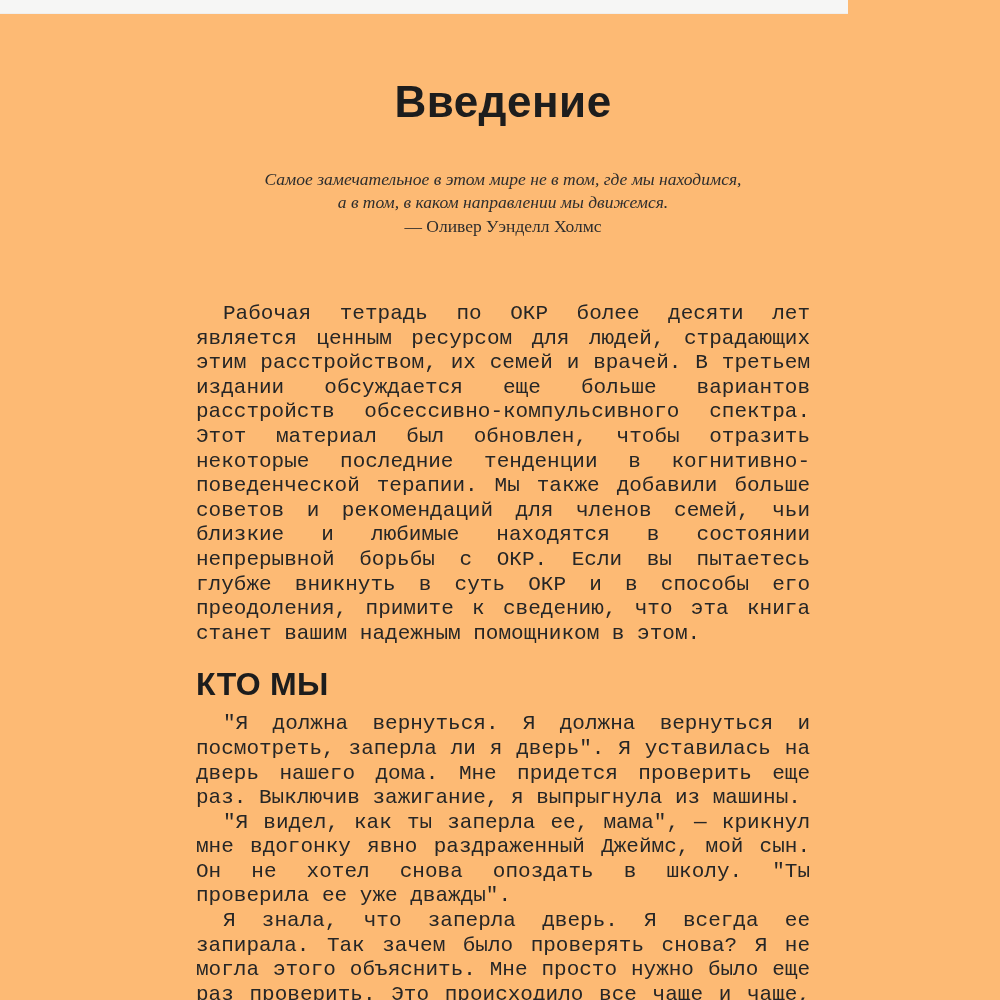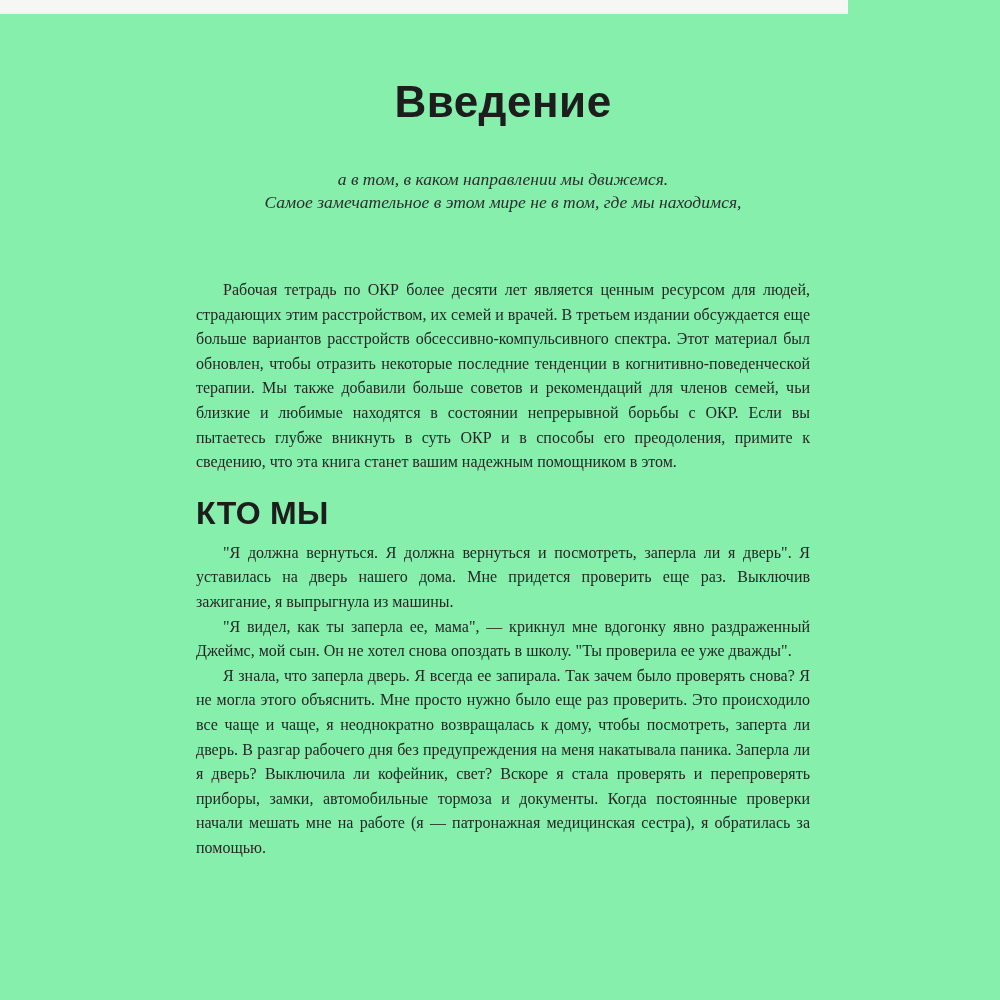--- a/index.html
+++ b/index.html
@@ -4,21 +4,21 @@
 <style>
   html, body {
     margin: 0;
     padding: 0;
     background: #ffffff;
   }
   .canvas {
     position: relative;
     width: 1000px;
     height: 1000px;
-    background: #86efac;
+    background: #fdba74;
     overflow: hidden;
   }
   .scan-band {
     position: absolute;
     top: 0;
     left: 0;
     width: 848px;
     height: 13px;
     background: #f6f6f5;
     border-bottom: 1px solid #f0efee;
@@ -47,22 +47,22 @@
     font-style: italic;
     font-size: 17.5px;
     line-height: 23px;
     color: #2d2d2d;
   }
   .epi-attr {
     font-style: normal;
     margin-top: 1px;
   }
   .body-par {
-    font-family: Liberation Serif, serif;
-    font-size: 16px;
+    font-family: Liberation Mono, monospace;
+    font-size: 21px;
     line-height: 24.6px;
     text-align: justify;
     color: #262626;
     margin: 0;
     text-indent: 27px;
   }
   .intro-par {
     margin-top: 64px;
   }
   .section-heading {
@@ -78,22 +78,23 @@
 </head>
 <body>
 
 <div class="canvas">
   <div class="scan-band"></div>
   <div class="page-inner">
 
     <h1 class="title">Введение</h1>
 
     <div class="epigraph">
+      <div class="epi-line">Самое замечательное в этом мире не в том, где мы находимся,</div>
       <div class="epi-line">а в том, в каком направлении мы движемся.</div>
-      <div class="epi-line">Самое замечательное в этом мире не в том, где мы находимся,</div>
+      <div class="epi-attr">— Оливер Уэнделл Холмс</div>
     </div>
 
     <p class="body-par intro-par">Рабочая тетрадь по ОКР более десяти лет является ценным ресурсом для людей, страдающих этим расстройством, их семей и врачей. В третьем издании обсуждается еще больше вариантов расстройств обсессивно-компульсивного спектра. Этот материал был обновлен, чтобы отразить некоторые последние тенденции в когнитивно-поведенческой терапии. Мы также добавили больше советов и рекомендаций для членов семей, чьи близкие и любимые находятся в состоянии непрерывной борьбы с ОКР. Если вы пытаетесь глубже вникнуть в суть ОКР и в способы его преодоления, примите к сведению, что эта книга станет вашим надежным помощником в этом.</p>
 
     <h2 class="section-heading">КТО МЫ</h2>
 
     <p class="body-par">"Я должна вернуться. Я должна вернуться и посмотреть, заперла ли я дверь". Я уставилась на дверь нашего дома. Мне придется проверить еще раз. Выключив зажигание, я выпрыгнула из машины.</p>
 
     <p class="body-par">"Я видел, как ты заперла ее, мама", — крикнул мне вдогонку явно раздраженный Джеймс, мой сын. Он не хотел снова опоздать в школу. "Ты проверила ее уже дважды".</p>
 

